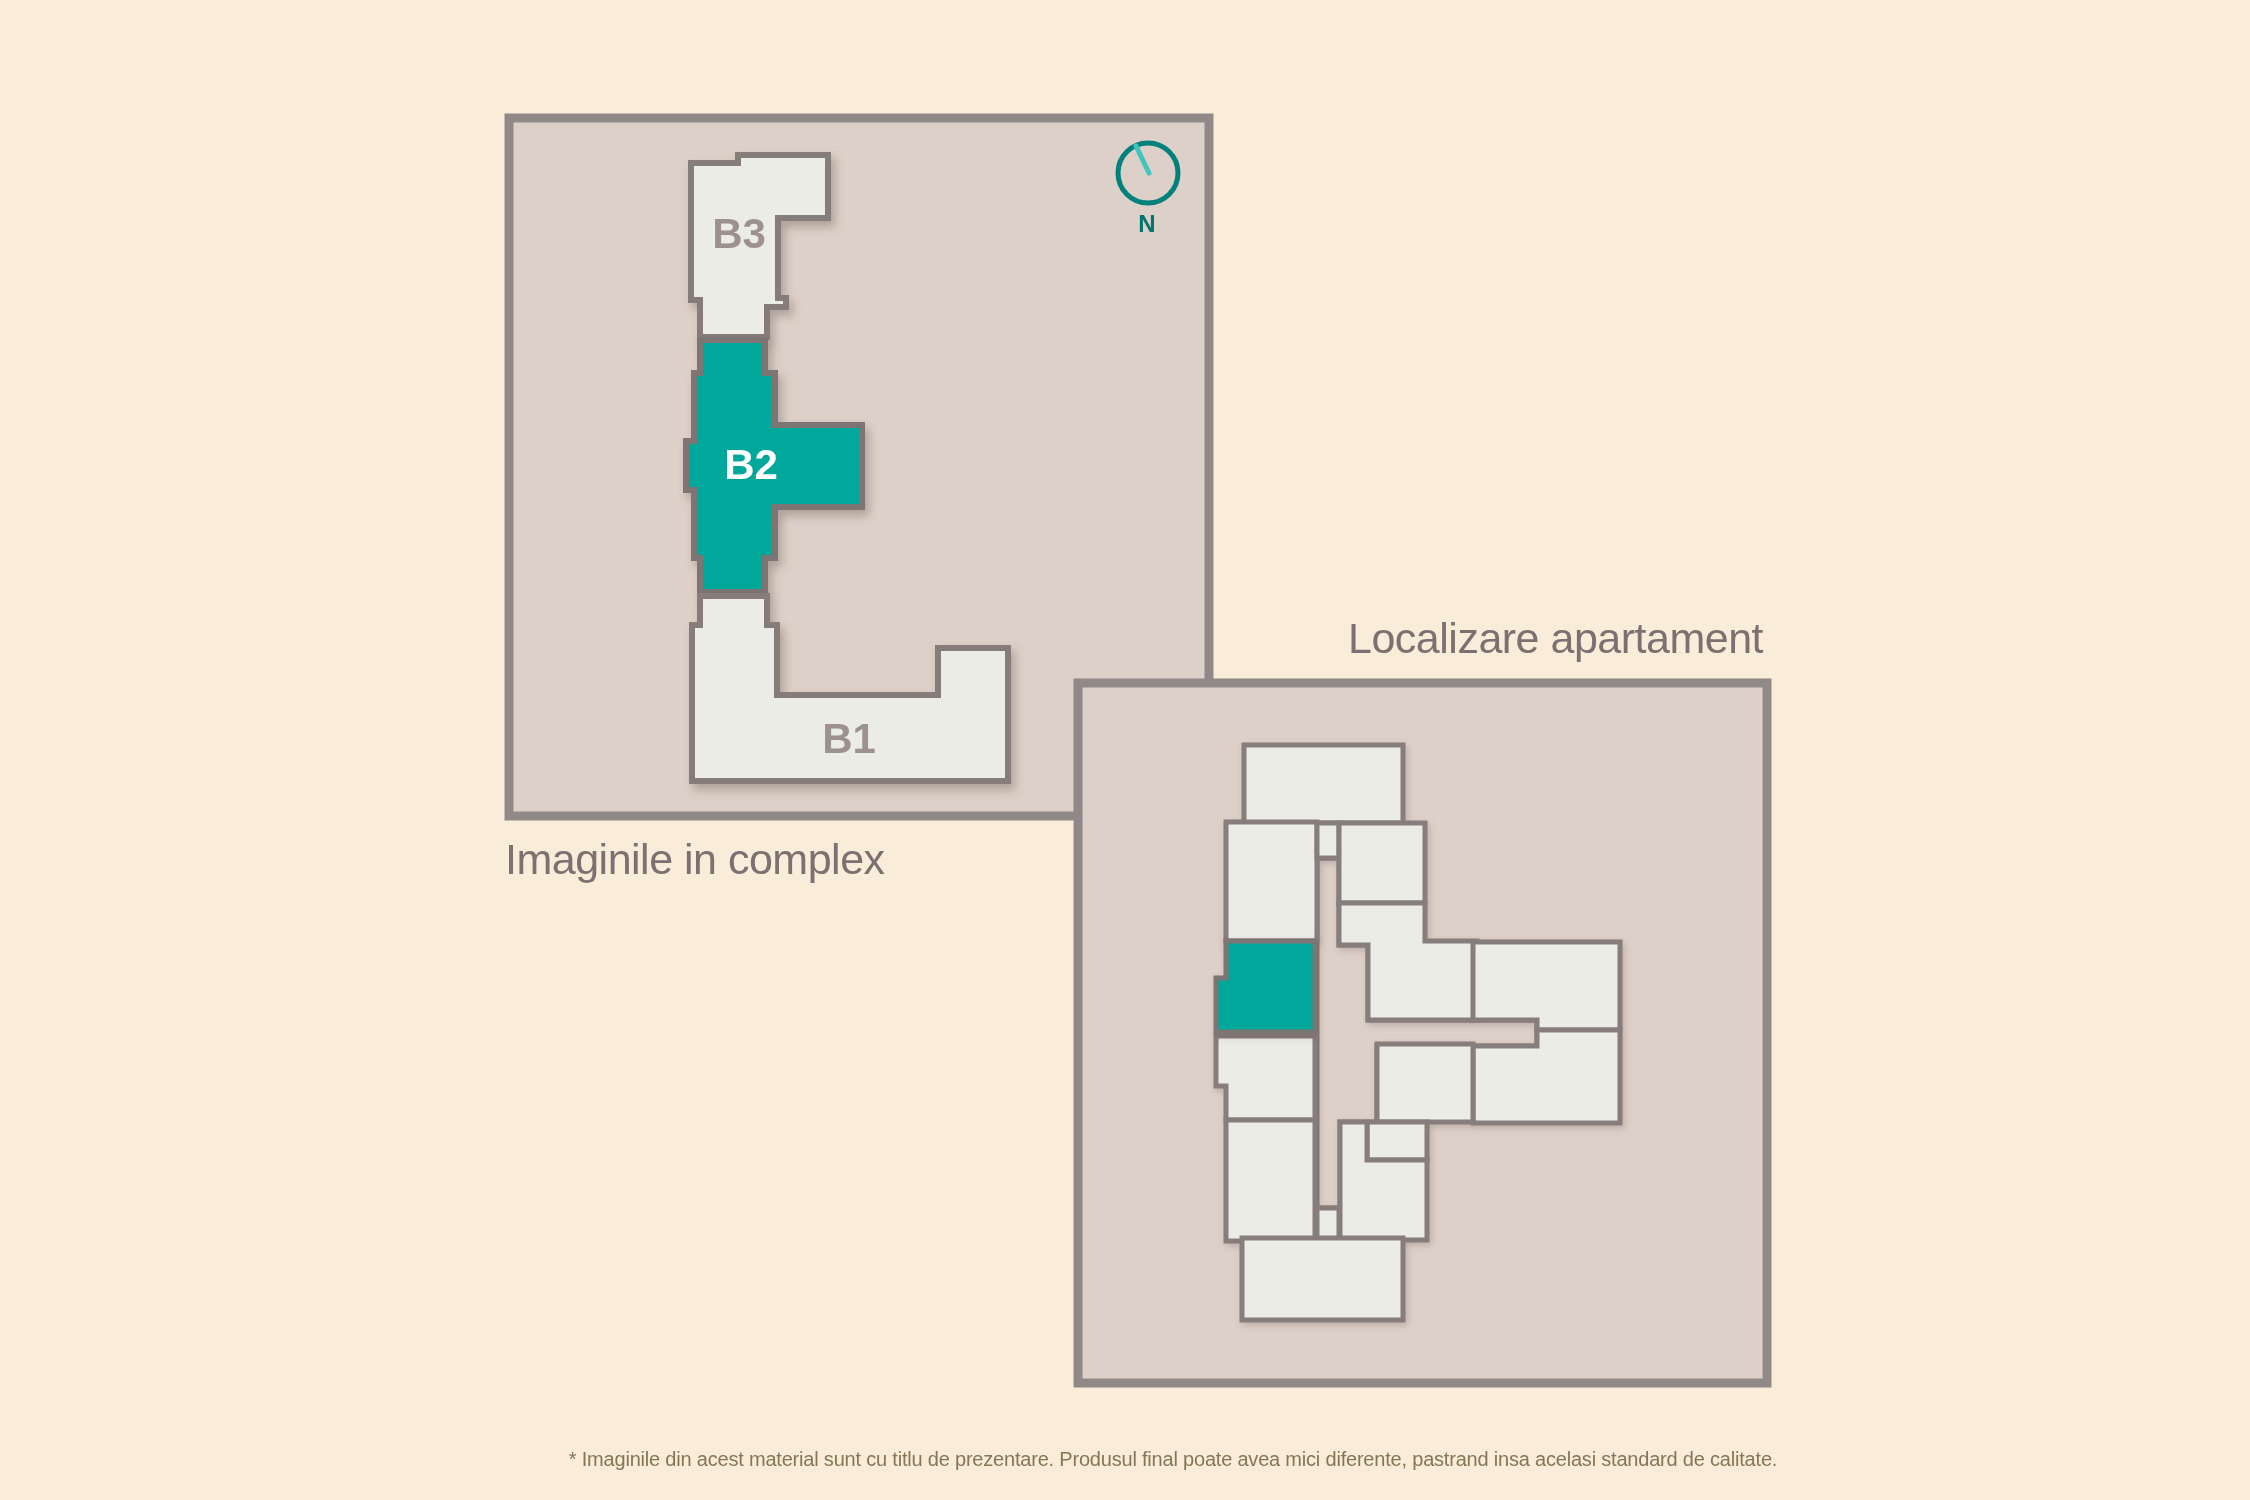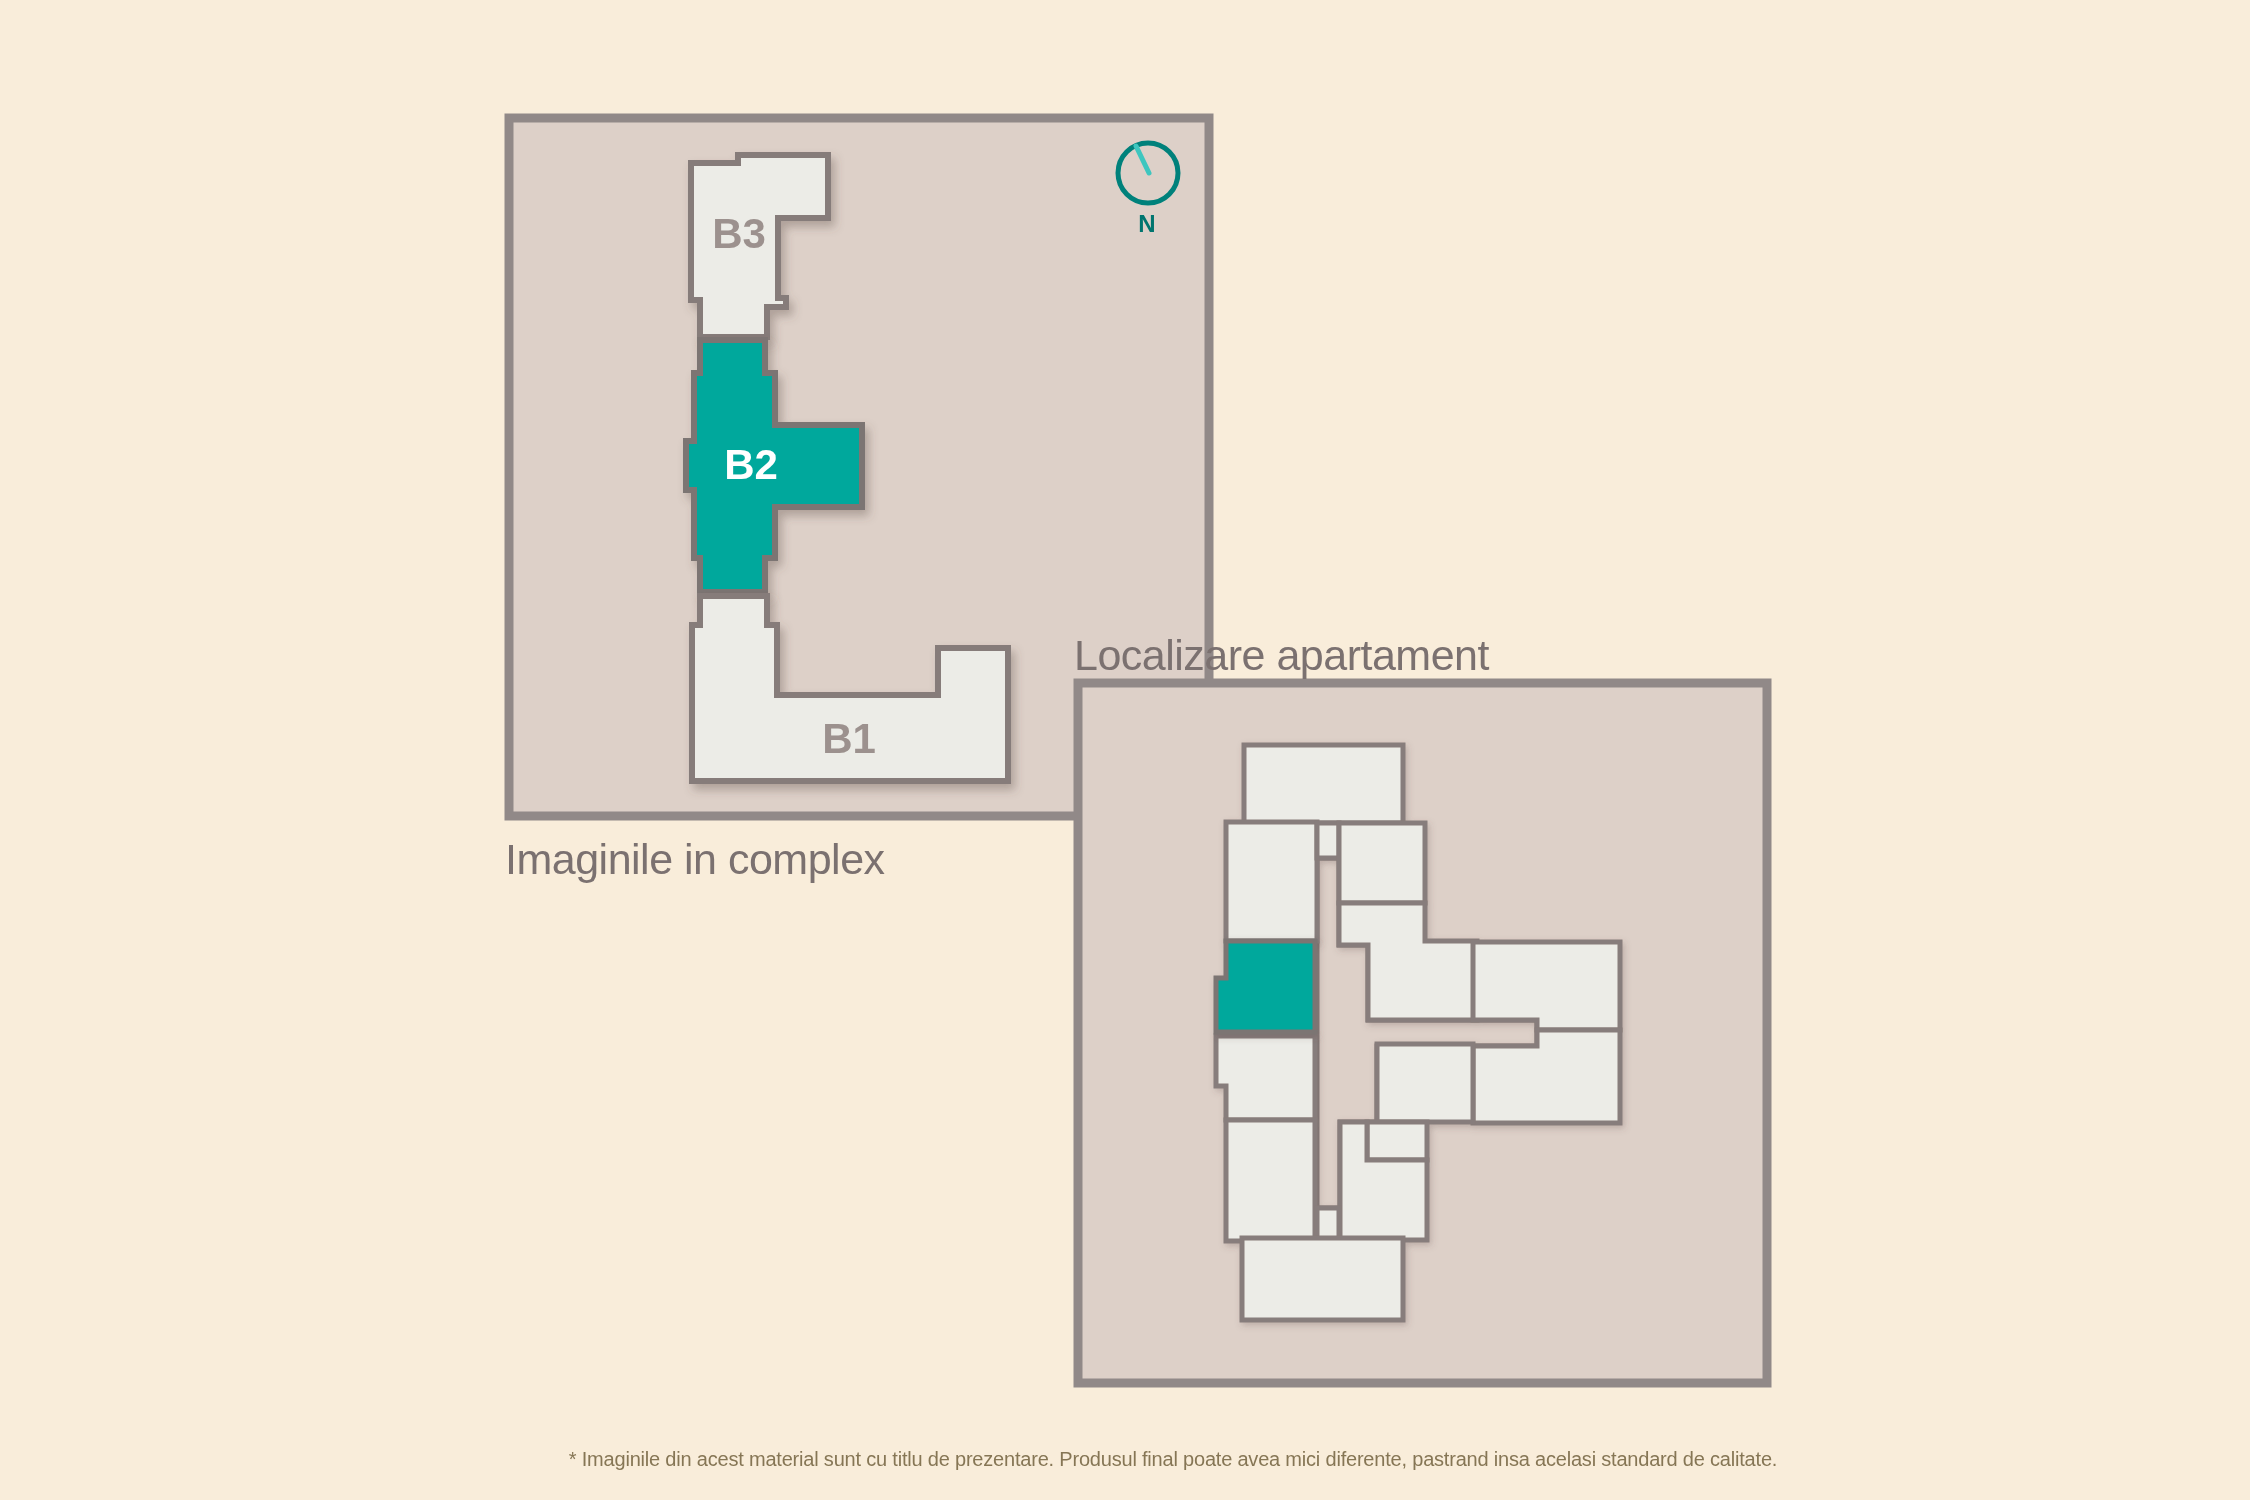--- a/index.html
+++ b/index.html
@@ -16,21 +16,21 @@
   .room-hl{stroke:#7b7473;stroke-width:5;}
   .corridor{stroke:#877d7b;stroke-width:5;}
   .bldg-label{font:bold 42px "Liberation Sans",sans-serif;fill:#9c918e;text-anchor:middle;}
   .bldg-label-hl{font:bold 42px "Liberation Sans",sans-serif;fill:#ffffff;text-anchor:middle;}
   .north-label{font:bold 24px "Liberation Sans",sans-serif;fill:#00756f;text-anchor:middle;}
   .map-title{
     position:absolute;color:#7b7170;font-size:43px;line-height:1.1;
     letter-spacing:-0.5px;white-space:nowrap;
   }
   .title-complex{left:505px;top:836px;}
-  .title-apartment{left:1074px;top:615px;width:689px;margin-top:17px;}
+  .title-apartment{left:1074px;top:615px;width:689px;text-align:right;}
   .disclaimer{
     position:absolute;left:0;top:1448px;width:2250px;text-align:center;
     color:#867655;font-size:20px;letter-spacing:-0.2px;white-space:nowrap;margin-left:48px;
   }
 </style>
 </head>
 <body>
 
 <svg viewBox="0 0 2250 1500" width="2250" height="1500">
   <defs>

